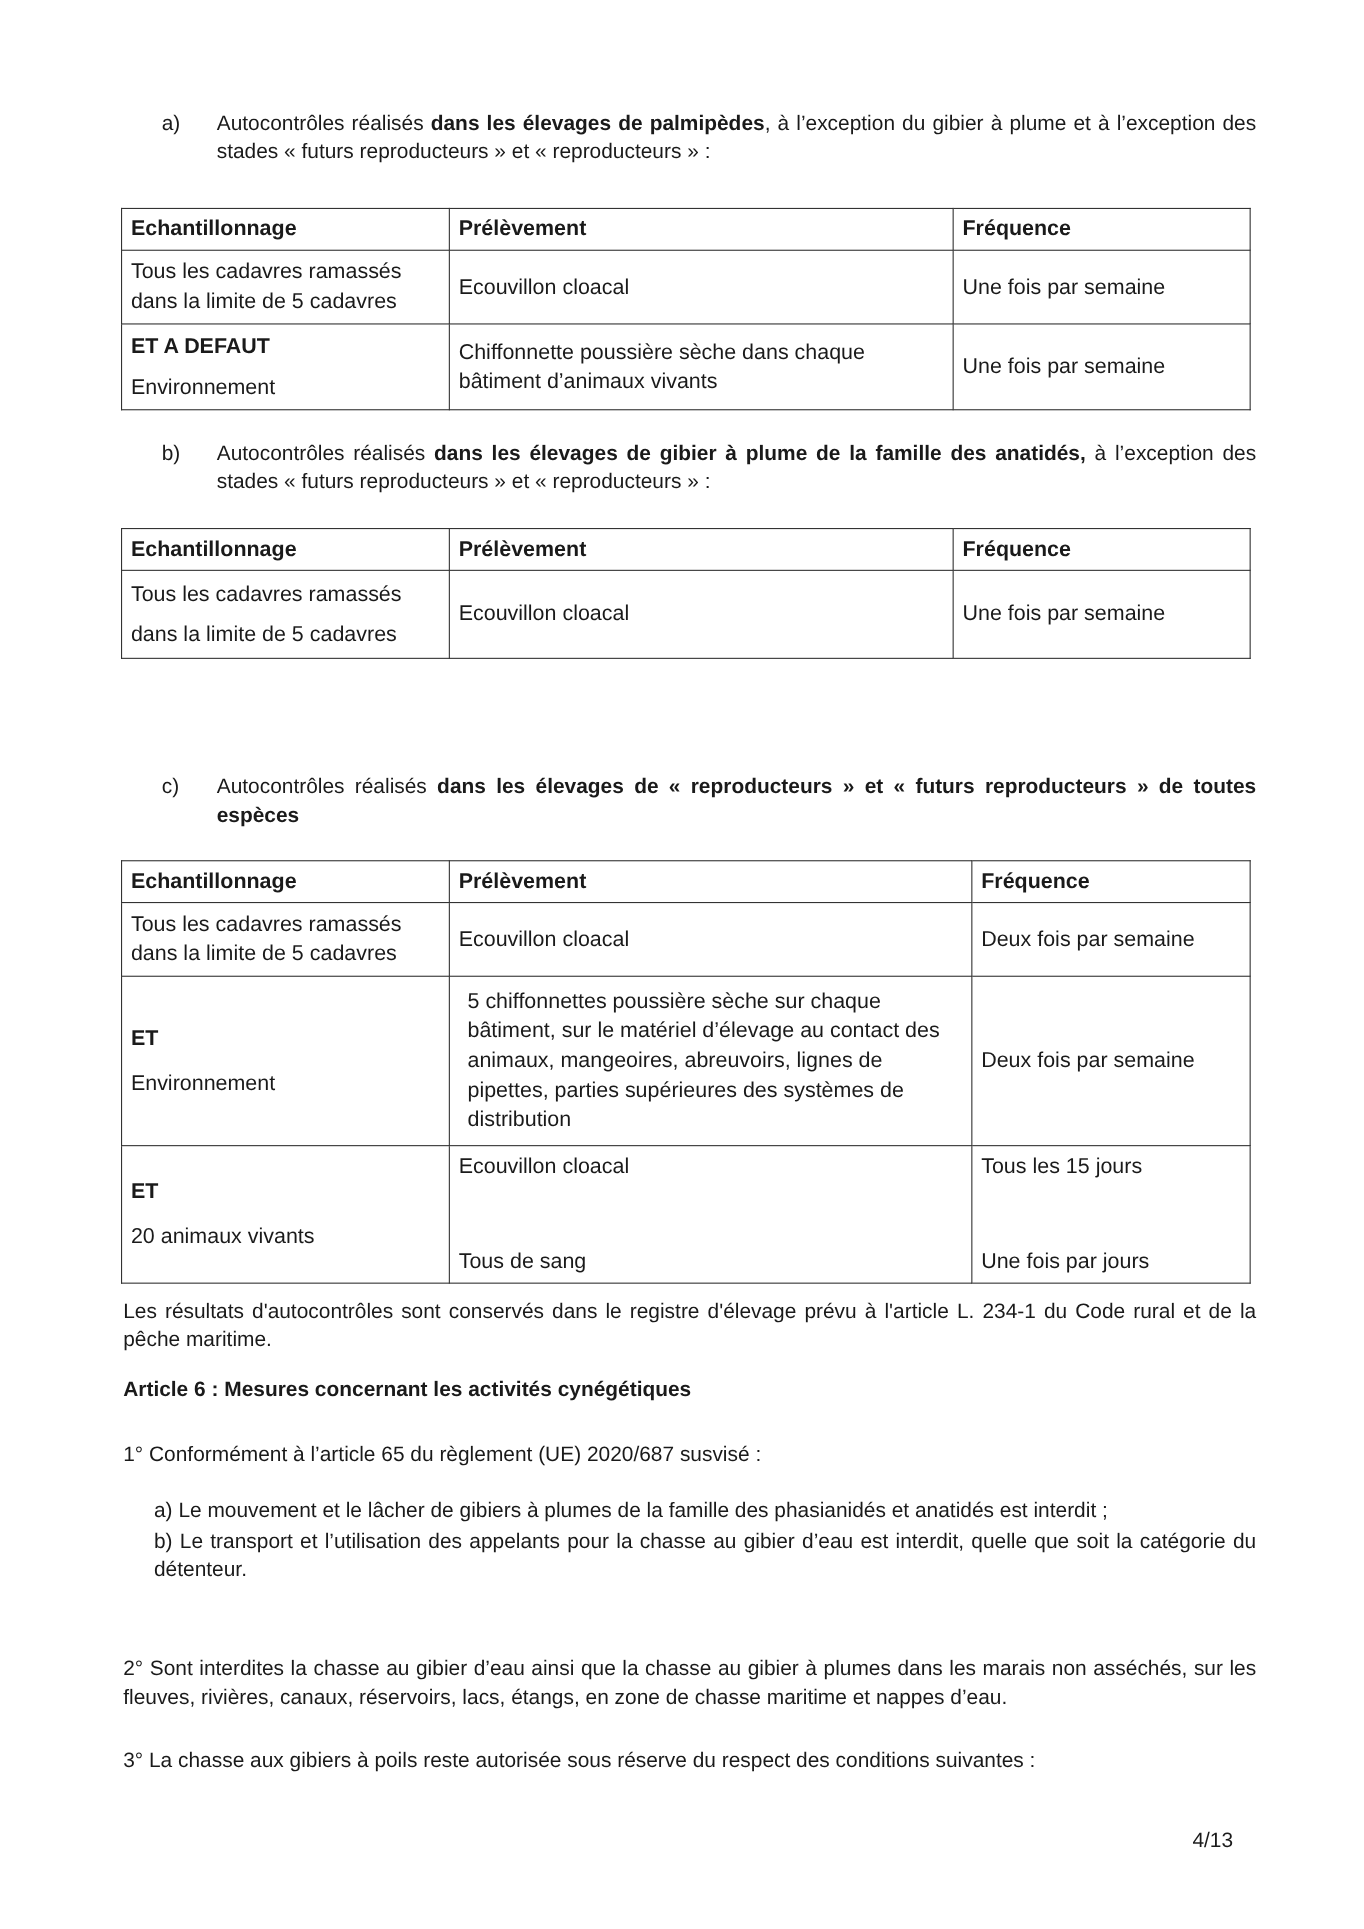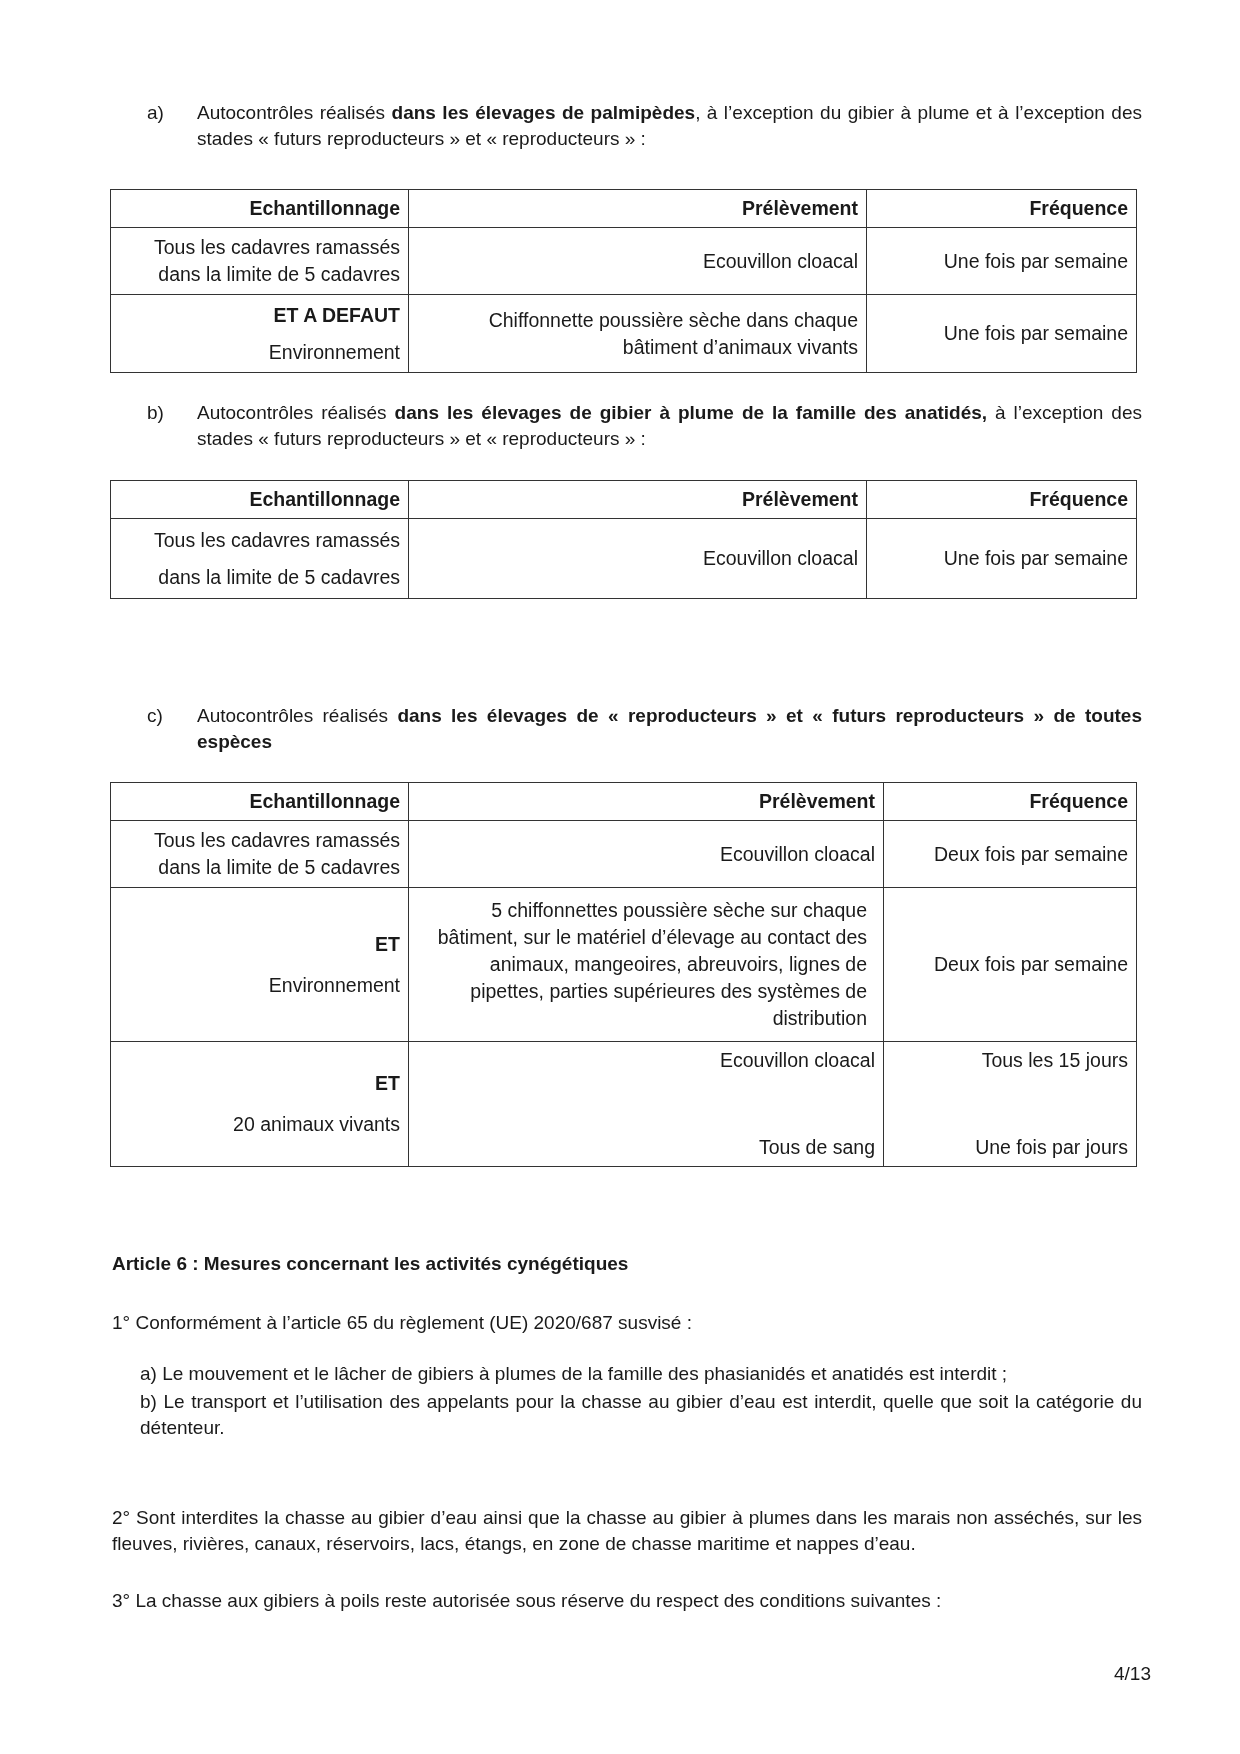--- a/index.html
+++ b/index.html
@@ -13,30 +13,30 @@
   .list-para { left: 147px; width: 995px; }
   .list-para .marker { position: absolute; left: 0; top: 0; }
   .list-para .body { display: block; margin-left: 50px; text-align: justify; }
   b, .b { font-weight: bold; }
   table.doc {
     position: absolute; left: 110px; width: 1027px;
     border-collapse: collapse; table-layout: fixed;
     font-size: 19.5px; color: #1a1a1a;
   }
   table.doc th, table.doc td {
-    border: 1.6px solid #333; text-align: right; vertical-align: middle;
+    border: 1.6px solid #333; text-align: left; vertical-align: middle;
     padding: 0 8px; line-height: 27px;
   }
   table.doc th { font-weight: bold; height: 37px; }
   .c1 { width: 298px; }
   .c2 { width: 458px; }
   .stack { display: flex; flex-direction: column; justify-content: space-between; height: 100%; }
   .body-text { left: 112px; width: 1030px; }
   .indented { left: 140px; width: 1002px; }
-  .page-number { position: absolute; left: 1114px; top: 1663px; font-size: 19px; }
+  .page-number { position: absolute; left: 1084px; top: 1663px; font-size: 19px; }
 </style>
 </head>
 <body>
 
 <div class="page">
 
   <div class="para list-para" style="top:100px;">
     <span class="marker">a)</span>
     <span class="body"><span>Autocontrôles réalisés </span><b>dans les élevages de palmipèdes</b><span>, à l’exception du gibier à plume et à l’exception des stades « futurs reproducteurs » et « reproducteurs » :</span></span>
   </div>
@@ -147,20 +147,21 @@
       <td style="height:120px; padding:2px 8px;">
         <div class="stack" style="height:114px;">
           <div>Tous les 15 jours</div>
           <div>Une fois par jours</div>
         </div>
       </td>
     </tr>
   </tbody>
     </table>
 
+  <div class="para body-text" style="top:1180px;">Les résultats d'autocontrôles sont conservés dans le registre d'élevage prévu à l'article L. 234-1 du Code rural et de la pêche maritime.</div>
 
   <div class="para body-text b" style="top:1251px;">Article 6 : Mesures concernant les activités cynégétiques</div>
   <div class="para body-text" style="top:1310px;">1° Conformément à l’article 65 du règlement (UE) 2020/687 susvisé :</div>
   <div class="para indented" style="top:1361px;">a) Le mouvement et le lâcher de gibiers à plumes de la famille des phasianidés et anatidés est interdit ;</div>
   <div class="para indented" style="top:1389px;">b) Le transport et l’utilisation des appelants pour la chasse au gibier d’eau est interdit, quelle que soit la catégorie du détenteur.</div>
   <div class="para body-text" style="top:1485px;margin-top:20px;">2° Sont interdites la chasse au gibier d’eau ainsi que la chasse au gibier à plumes dans les marais non asséchés, sur les fleuves, rivières, canaux, réservoirs, lacs, étangs, en zone de chasse maritime et nappes d’eau.</div>
   <div class="para body-text" style="top:1588px;">3° La chasse aux gibiers à poils reste autorisée sous réserve du respect des conditions suivantes :</div>
 
   <div class="page-number">4/13</div>
 </div>

